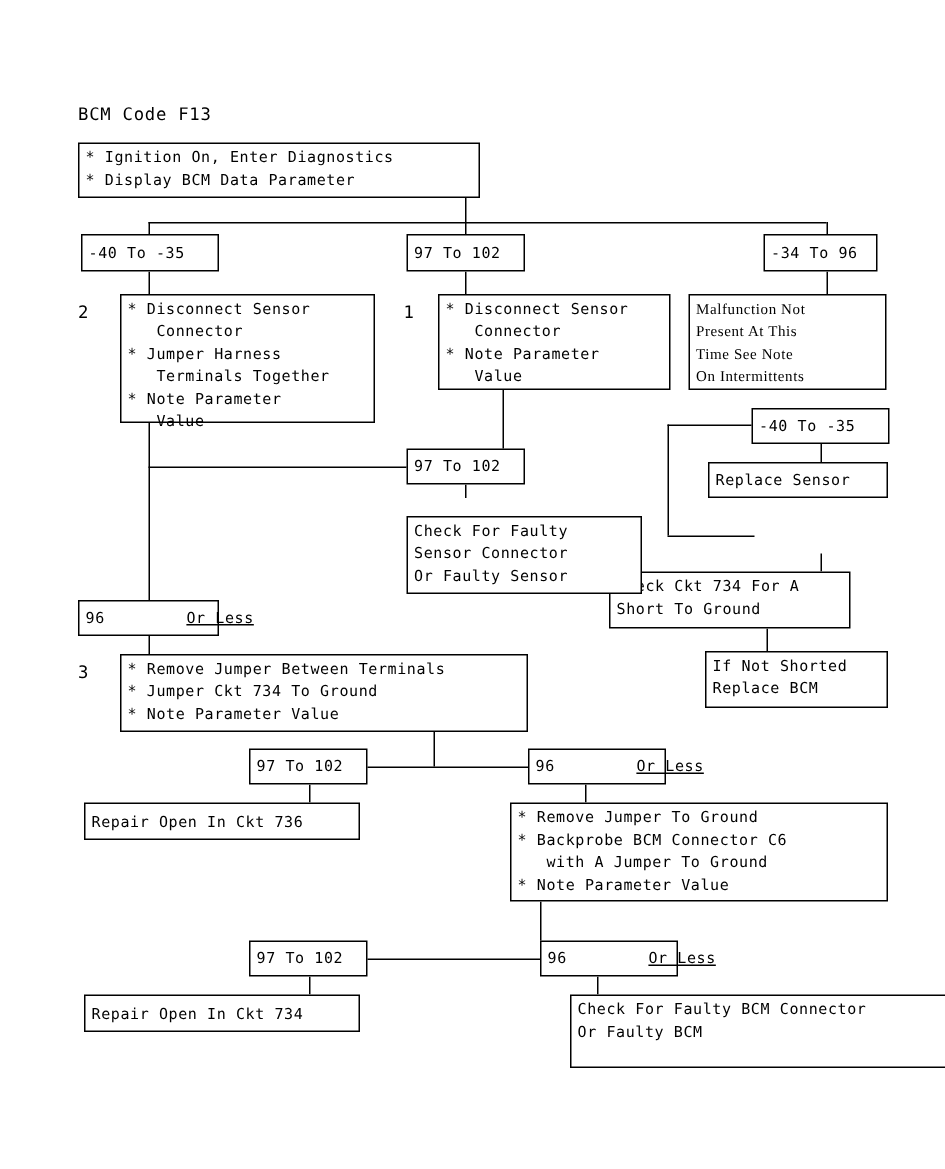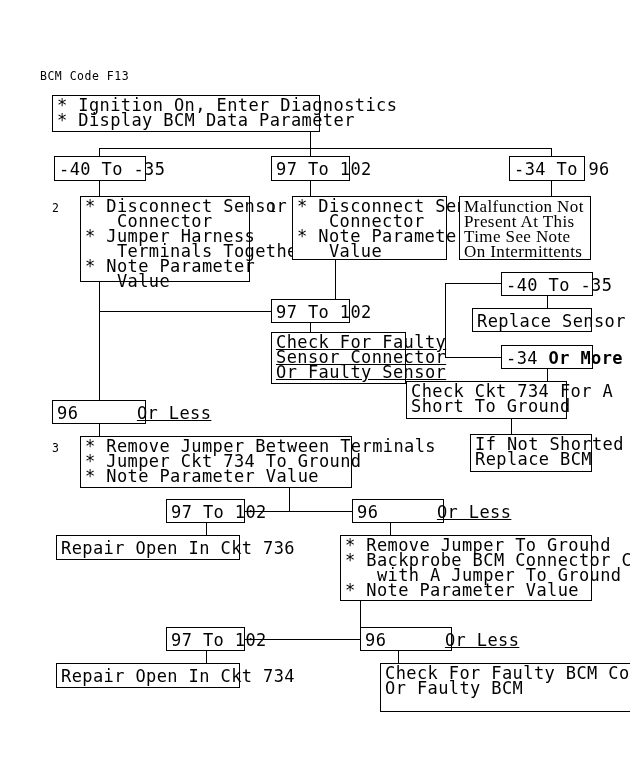--- a/index.html
+++ b/index.html
@@ -20,21 +20,21 @@
     position: absolute;
     font-size: 11.5px;
     letter-spacing: 0.5px;
     white-space: pre;
   }
   .box {
     position: absolute;
     border: 1px solid #000000;
     box-sizing: border-box;
     background: #ffffff;
-    font-size: 17px;
+    font-size: 10px;
     line-height: 15px;
     letter-spacing: 0.4px;
     white-space: pre;
     padding: 2px 4px 2px 4px;
     z-index: 2;
   }
   .box.center { }
   .tag {
     position: absolute;
     font-size: 11.5px;
@@ -50,21 +50,21 @@
   .hline { height: 1px; }
   .vline { width: 1px; }
   u { text-decoration: underline; margin-left: 48px; }
   b { font-weight: bold; }
 </style>
 </head>
 <body>
 
 <div id="page">
 
-  <div class="title" style="left:40px; top:69px;">BCM Code F13</div>
+  <div class="title" style="left:52px; top:69px;">BCM Code F13</div>
 
   <div class="box" style="left:52px; top:95px; width:268px; height:37px;">* Ignition On, Enter Diagnostics
 * Display BCM Data Parameter</div>
 
   <div class="line vline" style="left:310px; top:132px; height:16px;"></div>
 
   <div class="line hline" style="left:99px; top:148px; width:452px;"></div>
 
   <div class="line vline" style="left:99px; top:148px; height:9px;"></div>
   <div class="line vline" style="left:310px; top:148px; height:9px;"></div>
@@ -106,33 +106,32 @@
   <div class="line hline" style="left:445px; top:283px; width:66px;"></div>
   <div class="line vline" style="left:445px; top:283px; height:74px;"></div>
 
   <div class="line hline" style="left:445px; top:357px; width:58px;"></div>
 
   <div class="box" style="left:501px; top:272px; width:92px; height:24px; line-height:20px;">-40 To -35</div>
   <div class="line vline" style="left:547px; top:296px; height:12px;"></div>
 
   <div class="box center" style="left:472px; top:308px; width:120px; height:24px; line-height:20px;">Replace Sensor</div>
 
-  <div class="box" style="left:501px; top:345px; width:92px; height:24px; line-height:20px;"><span>-34 </span><b>Or More</b></div>
   <div class="line vline" style="left:547px; top:369px; height:12px;"></div>
 
   <div class="box center" style="left:406px; top:381px; width:161px; height:38px;">Check Ckt 734 For A
 Short To Ground</div>
   <div class="line vline" style="left:511px; top:419px; height:15px;"></div>
 
   <div class="box" style="left:470px; top:434px; width:122px; height:38px;">If Not Shorted
 Replace BCM</div>
 
   <div class="box" style="left:271px; top:299px; width:79px; height:24px; line-height:20px;">97 To 102</div>
   <div class="line vline" style="left:310px; top:323px; height:9px;"></div>
-  <div class="box" style="left:271px; top:332px; width:135px; height:52px;text-decoration:underline;">Check For Faulty
+  <div class="box" style="left:271px; top:344px; width:157px; height:52px;">Check For Faulty
 Sensor Connector
 Or Faulty Sensor</div>
 
   <div class="line vline" style="left:99px; top:282px; height:119px;"></div>
   <div class="line hline" style="left:99px; top:311px; width:174px;"></div>
 
   <div class="box" style="left:52px; top:400px; width:94px; height:24px; line-height:20px;"><span>96 </span><u>Or Less</u></div>
   <div class="line vline" style="left:99px; top:424px; height:12px;"></div>
 
   <div class="tag" style="left:52px; top:441px;">3</div>

